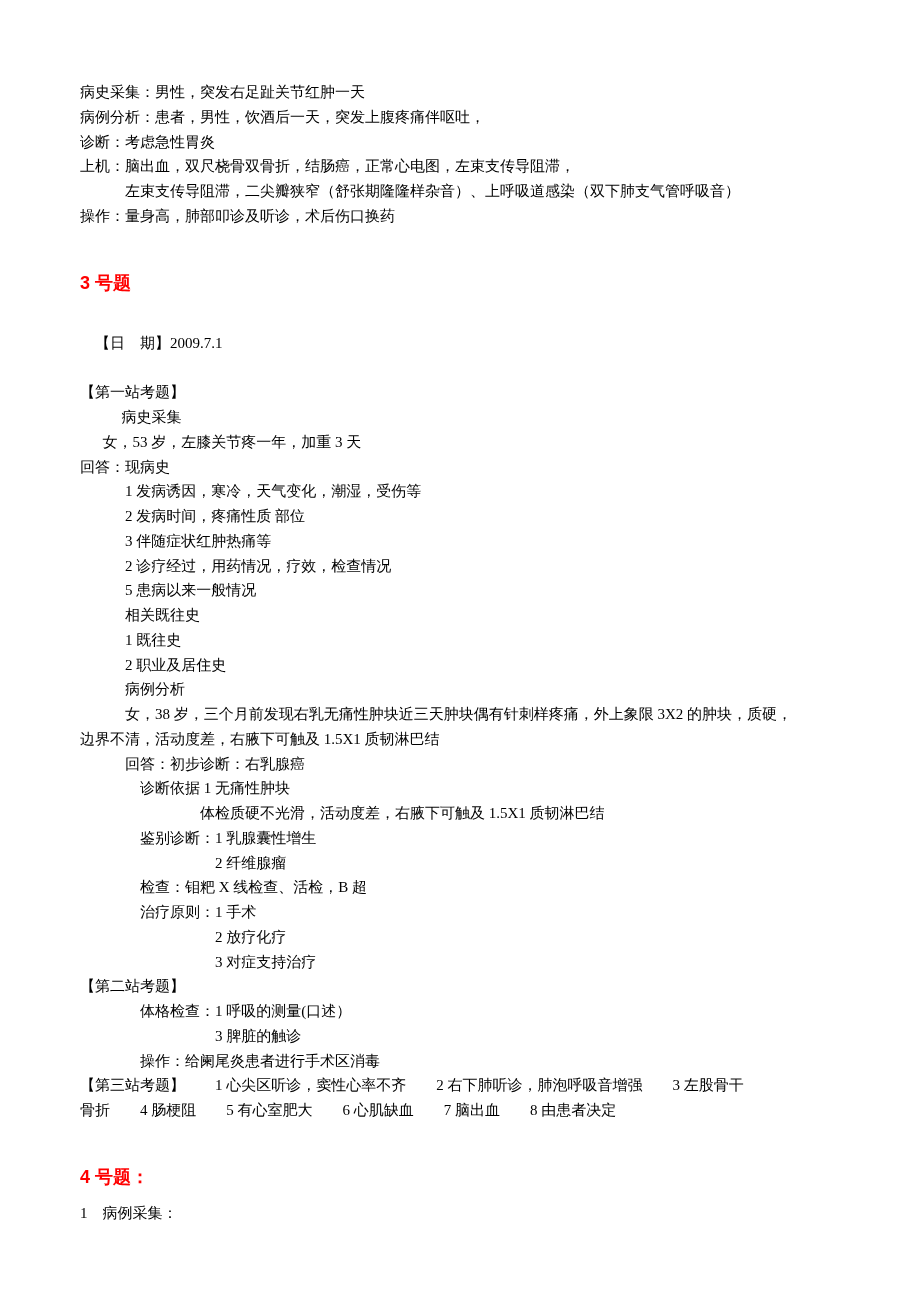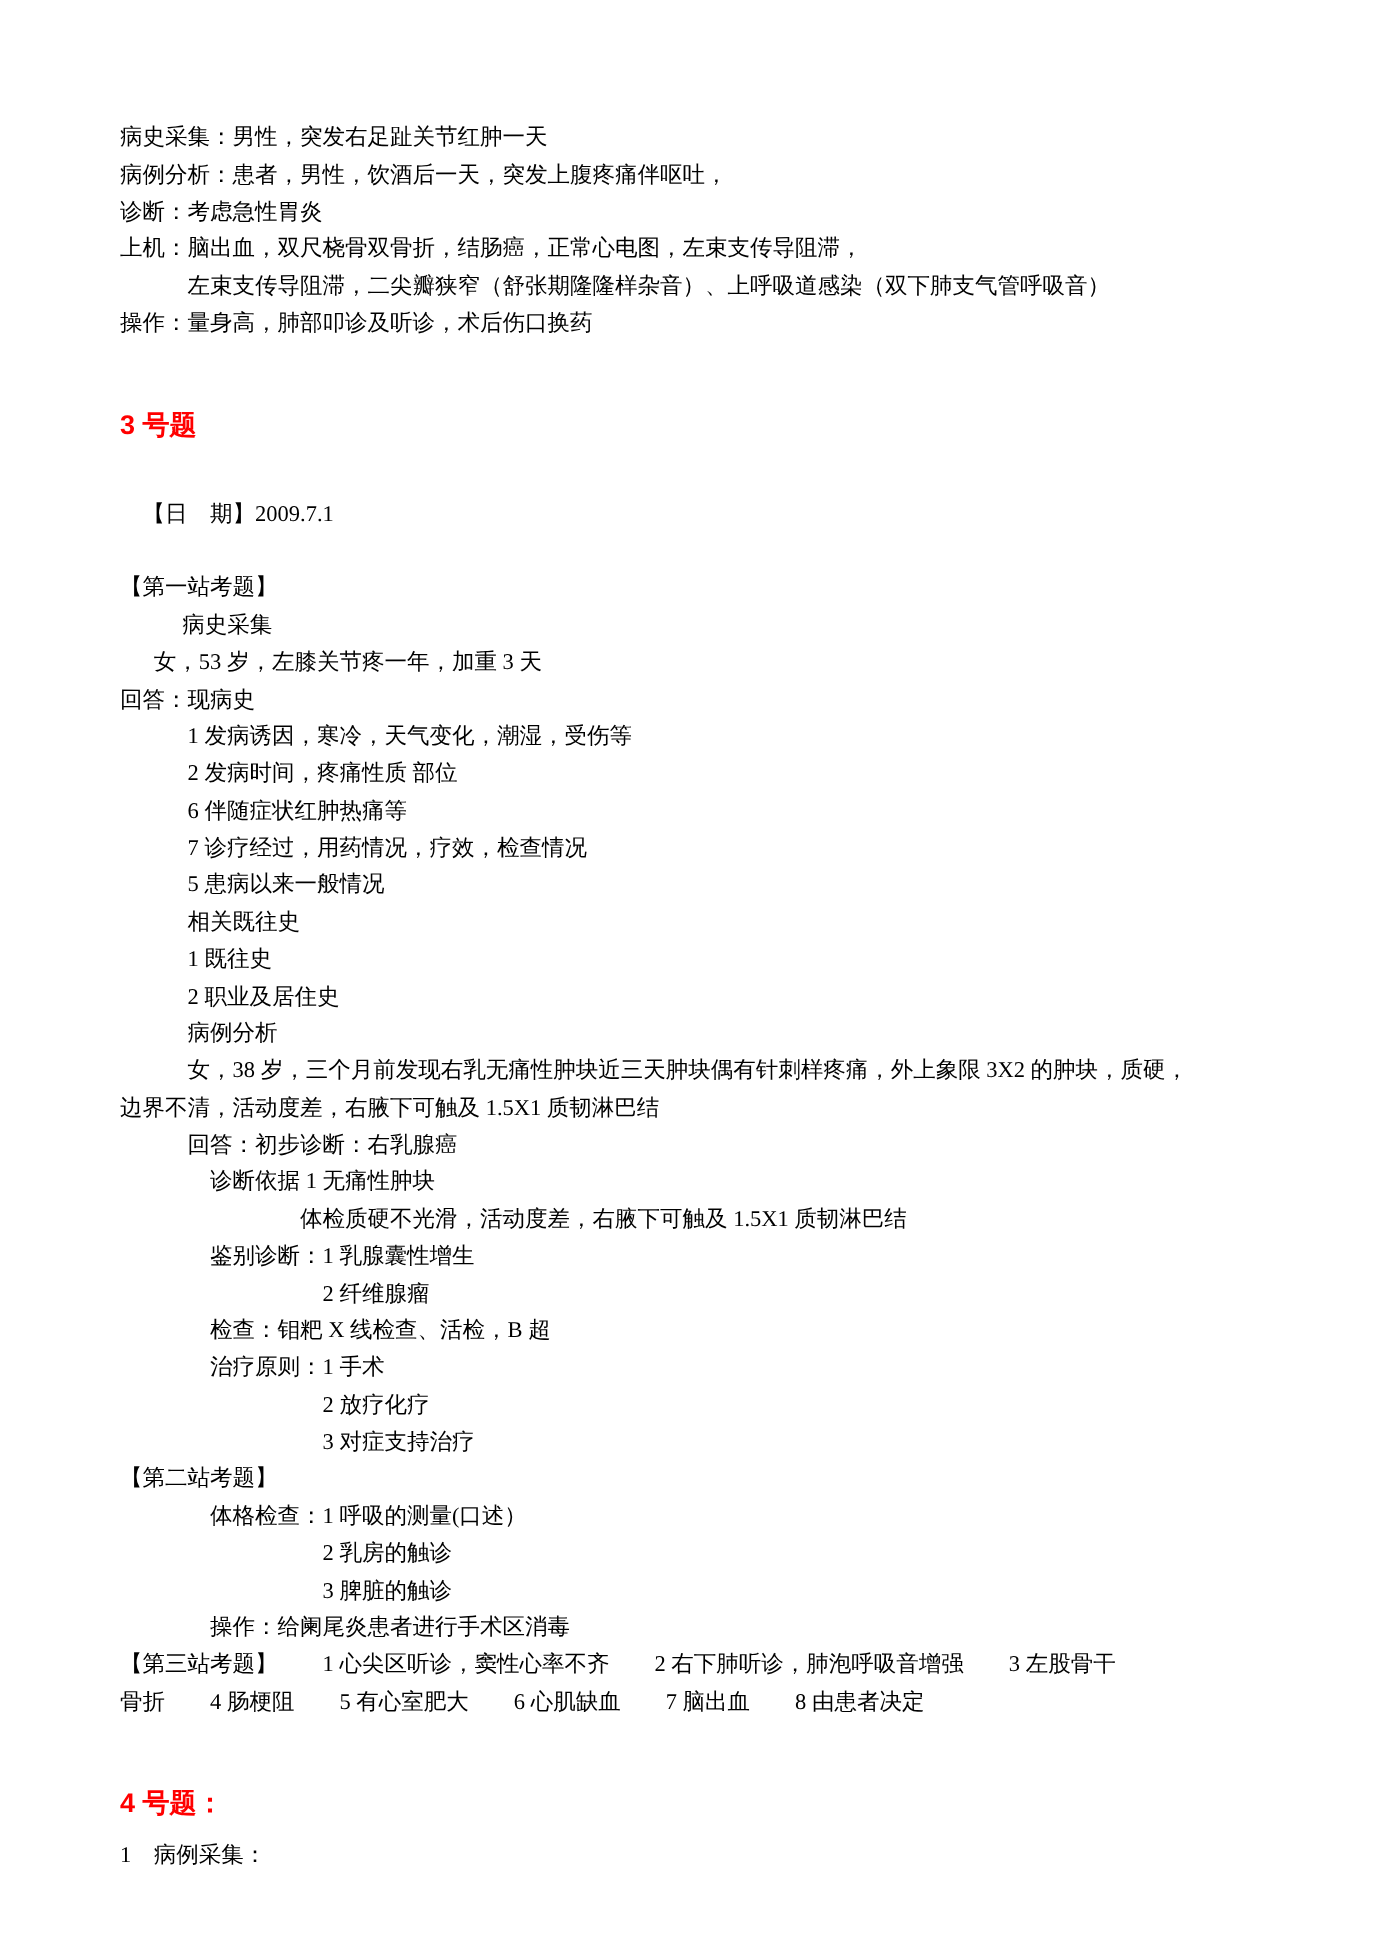--- a/index.html
+++ b/index.html
@@ -48,42 +48,41 @@
 
   <div class="line">
     <span>【日　期】</span><span>2009.7.1</span>
   </div>
   <div class="line">【第一站考题】</div>
   <div class="line" style="padding-left:0.5em;margin-left:34px;">病史采集</div>
   <div class="line" style="padding-left:1.5em;">女，53 岁，左膝关节疼一年，加重 3 天</div>
   <div class="line">回答：现病史</div>
   <div class="line i1">1 发病诱因，寒冷，天气变化，潮湿，受伤等</div>
   <div class="line i1">2 发病时间，疼痛性质 部位</div>
-  <div class="line i1">6 伴随症状红肿热痛等</div>
-  <div class="line i1">7 诊疗经过，用药情况，疗效，检查情况</div>
+  <div class="line i1">3 伴随症状红肿热痛等</div>
+  <div class="line i1">2 诊疗经过，用药情况，疗效，检查情况</div>
   <div class="line i1">5 患病以来一般情况</div>
   <div class="line i1">相关既往史</div>
   <div class="line i1">1 既往史</div>
   <div class="line i1">2 职业及居住史</div>
   <div class="line i1">病例分析</div>
   <div class="line i1">女，38 岁，三个月前发现右乳无痛性肿块近三天肿块偶有针刺样疼痛，外上象限 3X2 的肿块，质硬，</div>
   <div class="line">边界不清，活动度差，右腋下可触及 1.5X1 质韧淋巴结</div>
   <div class="line i1">回答：初步诊断：右乳腺癌</div>
   <div class="line i2">诊断依据 1 无痛性肿块</div>
   <div class="line i6">体检质硬不光滑，活动度差，右腋下可触及 1.5X1 质韧淋巴结</div>
   <div class="line i2">鉴别诊断：1 乳腺囊性增生</div>
   <div class="line" style="padding-left:9em;">2 纤维腺瘤</div>
   <div class="line i2">检查：钼粑 X 线检查、活检，B 超</div>
   <div class="line i2">治疗原则：1 手术</div>
   <div class="line" style="padding-left:9em;">2 放疗化疗</div>
   <div class="line" style="padding-left:9em;">3 对症支持治疗</div>
 
   <div class="line">【第二站考题】</div>
   <div class="line i2">体格检查：1 呼吸的测量(口述）</div>
-  <div class="line" style="padding-left:9em;">2 乳房的触诊</div>
   <div class="line" style="padding-left:9em;">3 脾脏的触诊</div>
   <div class="line i2">操作：给阑尾炎患者进行手术区消毒</div>
 
   <div class="line">【第三站考题】　　1 心尖区听诊，窦性心率不齐　　2 右下肺听诊，肺泡呼吸音增强　　3 左股骨干</div>
   <div class="line">骨折　　4 肠梗阻　　5 有心室肥大　　6 心肌缺血　　7 脑出血　　8 由患者决定</div>
 
   <div class="headline">4 号题：</div>
   <div class="line">1　病例采集：</div>
 
 </div>

